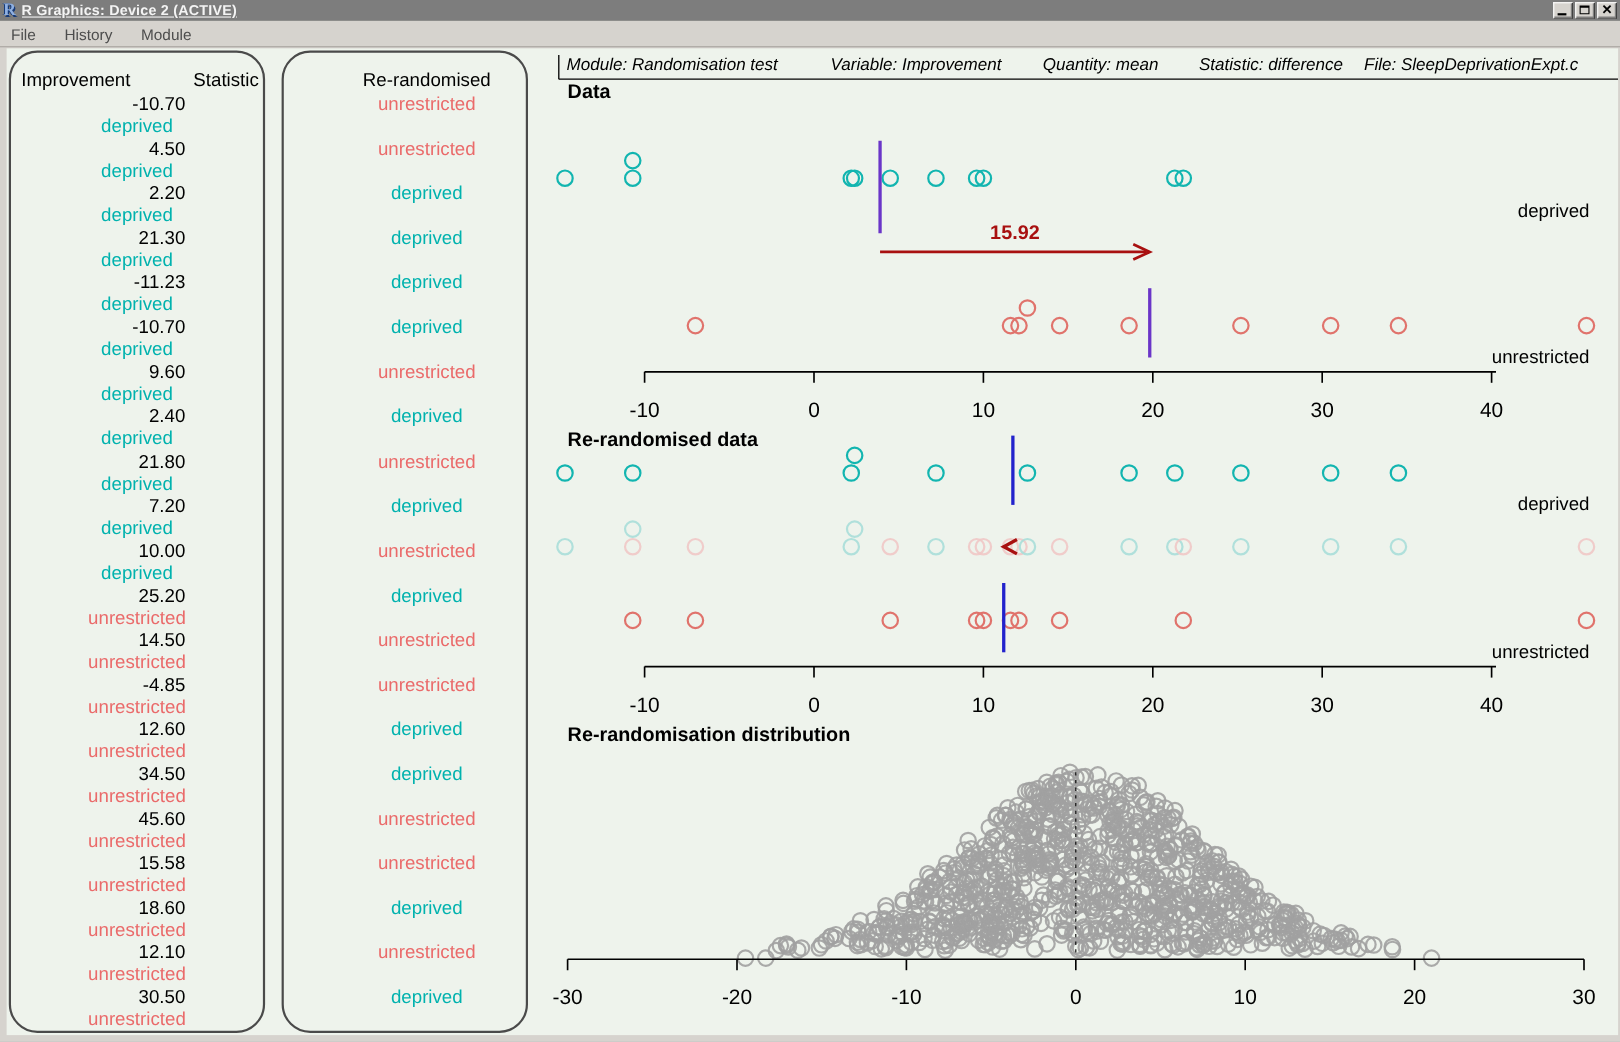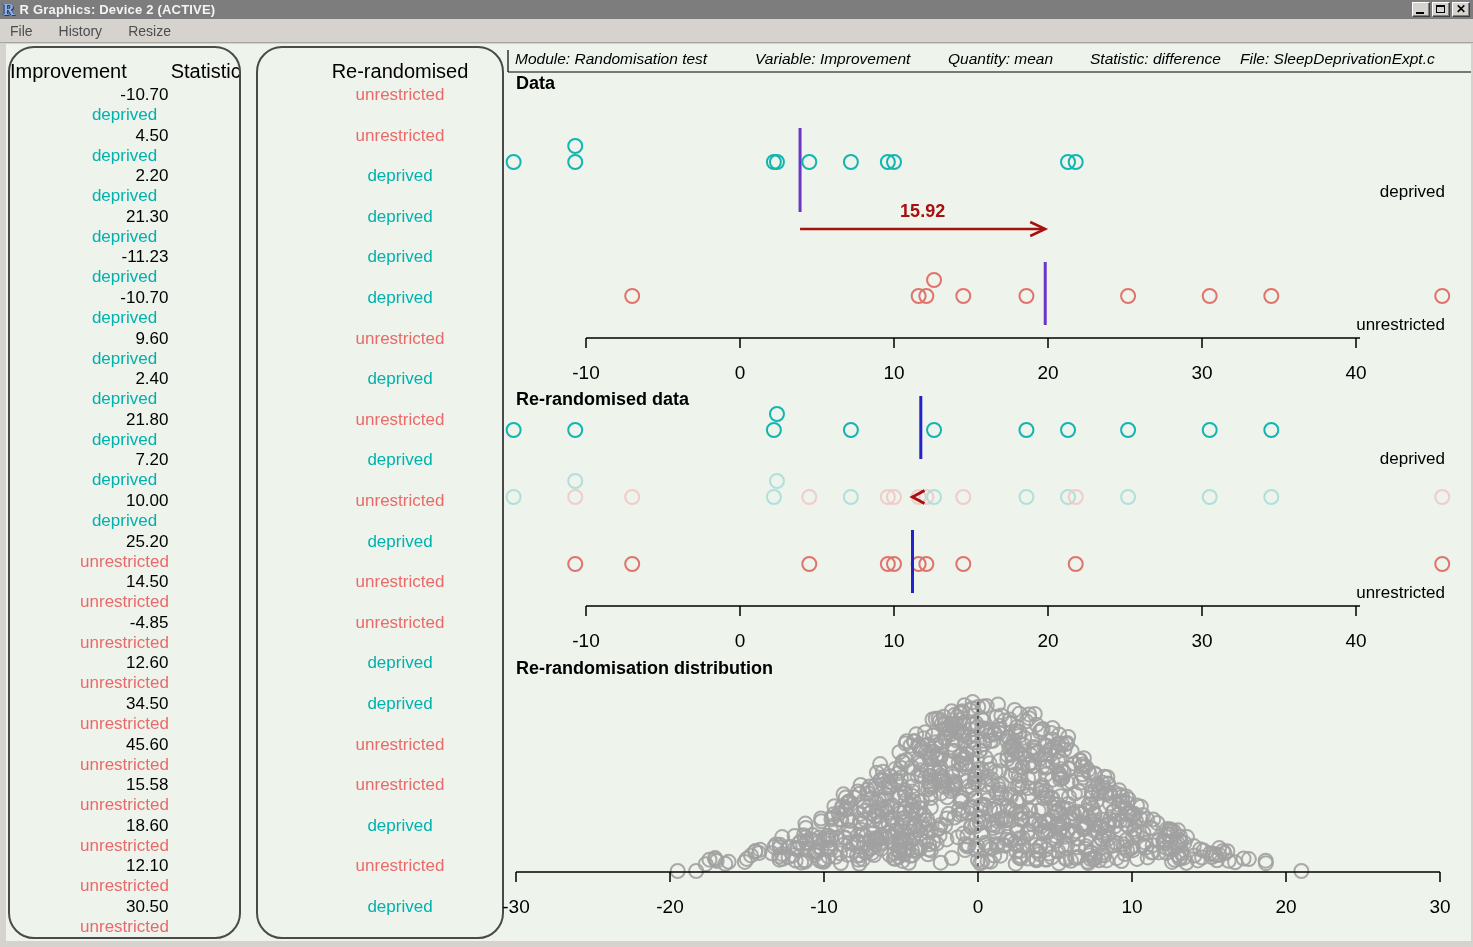--- a/index.html
+++ b/index.html
@@ -4,39 +4,39 @@
 <style>
   html,body{margin:0;padding:0;background:#c0c0c0;}
   *{box-sizing:border-box;}
   .window{position:relative;width:1473px;height:947px;background:#d6d3ce;overflow:hidden;
     font-family:"Liberation Sans",sans-serif;}
   .titlebar{position:absolute;top:0;left:0;right:0;height:19px;background:#7d7d7d;
     display:flex;align-items:center;padding:0 3px;}
   .r-icon{font-family:"Liberation Serif",serif;font-weight:bold;font-size:16px;line-height:16px;
     color:#8fb0e2;text-shadow:1px 1px 0 #163a78,-1px 0 0 #163a78;margin-right:5px;}
   .title-text{color:#f4f4f4;font-weight:bold;font-size:13px;letter-spacing:.2px;flex:1;
-    white-space:nowrap;overflow:hidden;}
+    white-space:nowrap;overflow:hidden;text-decoration:underline;}
   .win-buttons{display:flex;gap:2px;}
   .wbtn{width:18px;height:15px;background:#d6d3ce;border:1px solid;padding:0;
     border-color:#ffffff #404040 #404040 #ffffff;box-shadow:inset -1px -1px 0 #808080;
     position:relative;cursor:pointer;}
   .glyph-min{position:absolute;left:3px;bottom:2px;width:8px;height:2px;background:#000;}
   .glyph-max{position:absolute;left:3px;top:2px;width:9px;height:8px;border:1px solid #000;border-top-width:2px;}
   .glyph-close{position:absolute;left:0;top:0;width:100%;height:100%;font-size:12px;font-weight:bold;
     line-height:13px;text-align:center;color:#000;}
   .menubar{position:absolute;top:19px;left:0;right:0;height:24px;background:#d6d3ce;
     border-bottom:1px solid #a8a49e;display:flex;align-items:center;padding-left:10px;gap:26px;
     font-size:14px;color:#4d4d4d;}
   .menu-item{cursor:default;text-align:center;}
   .content{position:absolute;top:44px;left:6px;right:2px;bottom:6px;background:#eef3ec;overflow:hidden;}
   .databox{position:absolute;top:2px;height:893px;border:2px solid #4a4a4a;border-radius:26px;
     background:#eef3ec;overflow:hidden;}
   .box1{left:2px;width:233px;}
-  .box2{left:250px;width:248px;padding-left:40px;}
-  .thead{height:37px;display:flex;align-items:flex-end;font-size:20px;color:#000;padding-bottom:2px;gap:44px;}
+  .box2{left:250px;width:224px;padding-left:40px;}
+  .thead{height:37px;display:flex;align-items:flex-end;font-size:17px;color:#000;padding-bottom:2px;gap:44px;}
   .box1 .thead span:first-child{width:118px;text-align:center;}
   .box1 .thead span:last-child{flex:1;text-align:center;}
   .box2 .thead{justify-content:center;}
   .trow{height:40.6px;display:flex;align-items:center;font-size:17px;flex-direction:column;}
   .imp{width:88px;text-align:right;color:#000;}
   .trt{flex:1;text-align:center;}
   .rr{width:100%;text-align:center;font-size:17px;}
   .teal{color:#00b2ae;}
   .salmon{color:#ea6a6a;}
   svg text{font-family:"Liberation Sans",sans-serif;}
@@ -56,21 +56,21 @@
           <span class="glyph-max"></span>
         </button>
       <button class="wbtn">
           <span class="glyph-close">✕</span>
         </button>
     </span>
   </div>
   <div class="menubar" id="menubar">
       <span class="menu-item">File</span>
       <span class="menu-item">History</span>
-      <span class="menu-item">Resize</span>
+      <span class="menu-item">Module</span>
     </div>
   <div class="content">
     <div class="databox box1">
       <div class="thead">
         <span>Improvement</span>
         <span>Statistic</span>
       </div>
       <div id="tbody1">
           <div class="trow">
             <span class="imp">-10.70</span>

